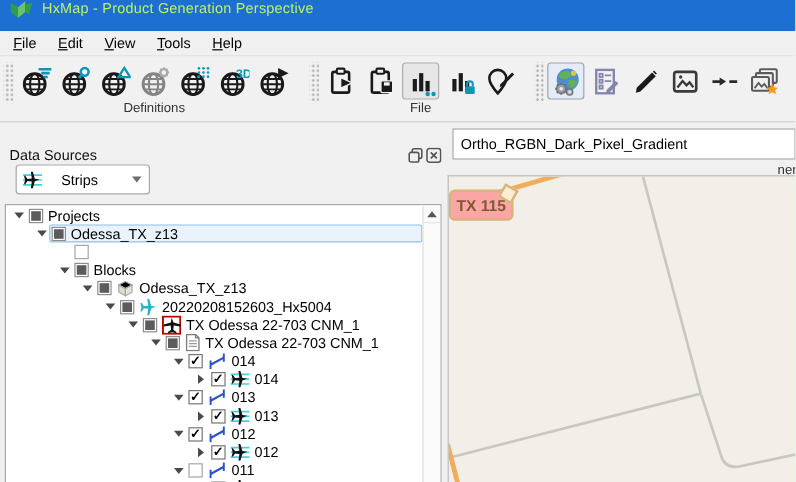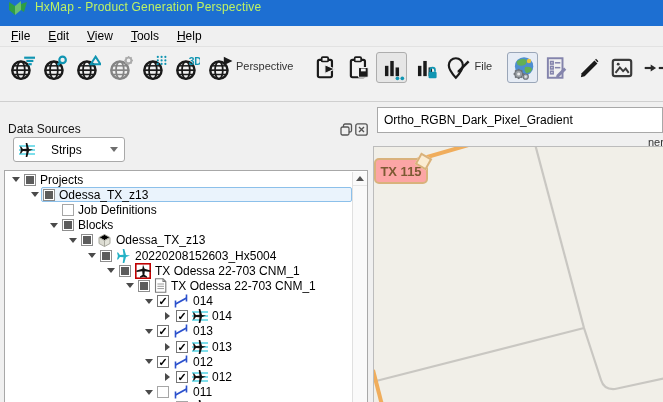--- a/index.html
+++ b/index.html
@@ -14,21 +14,21 @@
 
   
   .menubar { height:21px; background:#f0f0f0; display:flex; align-items:center; padding-left:2px; border-bottom:1px solid #e2e2e2; }
   .menu-item { padding:2px 9px; color:#000; cursor:default; }
   .menu-item span { display:inline-block; }
   .menu-item span::first-letter { text-decoration:underline; }
 
   
   .toolbar { height:55px; background:#f1f1f1; border-bottom:1px solid #cfcfcf; display:flex; align-items:flex-start; position:relative; }
   .grip { width:8px; height:34px; margin:5px 2px 0 3px; background-image:radial-gradient(circle,#b6b6b6 1px,transparent 1.2px); background-size:4px 4px; background-position:1px 1px; }
-  .tgroup { display:flex; flex-direction:row; align-items:center; }
+  .tgroup { display:flex; flex-direction:column; align-items:center; }
   .icon-row { display:flex; align-items:center; height:38px; }
   .tbtn { width:31px; height:31px; display:flex; align-items:center; justify-content:center; margin:3px 1px 0 1px; border:1px solid transparent; border-radius:3px; }
   .tbtn.pressed { background:#e6e6e6; border-color:#adadad; }
   .tbtn.hover { background:#e6ecf5; border-color:#9aa6b8; }
   .tbtn svg { display:block; }
   .tbtn.disabled { filter:grayscale(1); opacity:.5; }
   .tgroup-label { font-size:11px; color:#333; margin-top:-1px; }
   .clipped-label { position:absolute; left:648px; top:89px; font-size:11px; color:#333; }
 
   
@@ -183,21 +183,21 @@
             <text x="13.5" y="9" font-size="9.5" font-weight="bold" fill="#1095b2" font-family="Liberation Sans, sans-serif">3D</text>
           </svg>
         </div>
         <div class="tbtn">
           <svg width="26" height="26" viewBox="0 0 24 24">
             <use href="#globe"></use>
             <path d="M15.5,1.5 L23.5,5.5 L15.5,9.5 Z" fill="#1a1a1a"></path>
           </svg>
         </div>
       </div>
-      <div class="tgroup-label">Perspective</div>
+      <div class="tgroup-label">Definitions</div>
     </div>
 
     <div class="grip" style="margin-left:14px"></div>
 
     <div class="tgroup">
       <div class="icon-row">
         <div class="tbtn">
           <svg width="26" height="26" viewBox="0 0 24 24">
             <use href="#clipboard"></use>
             <path d="M11,9 L20,13 L11,17 Z" fill="#1a1a1a" stroke="#f1f1f1" stroke-width="1"></path>
@@ -357,21 +357,20 @@
               <div class="rowsel selected">
                 <span class="cb partial"></span>
                 <span class="tlabel">Odessa_TX_z13</span>
               </div>
             </div>
             <div class="trow">
               <span style="flex: 0 0 42px;"></span>
               <span class="arrow"></span>
               <div class="rowsel">
                 <span class="cb unchecked"></span>
-                <span class="tlabel">Job Definitions</span>
               </div>
             </div>
             <div class="trow">
               <span style="flex: 0 0 42px;"></span>
               <span class="arrow">
                 <span class="tri-open"></span>
               </span>
               <div class="rowsel">
                 <span class="cb partial"></span>
                 <span class="tlabel">Blocks</span>

